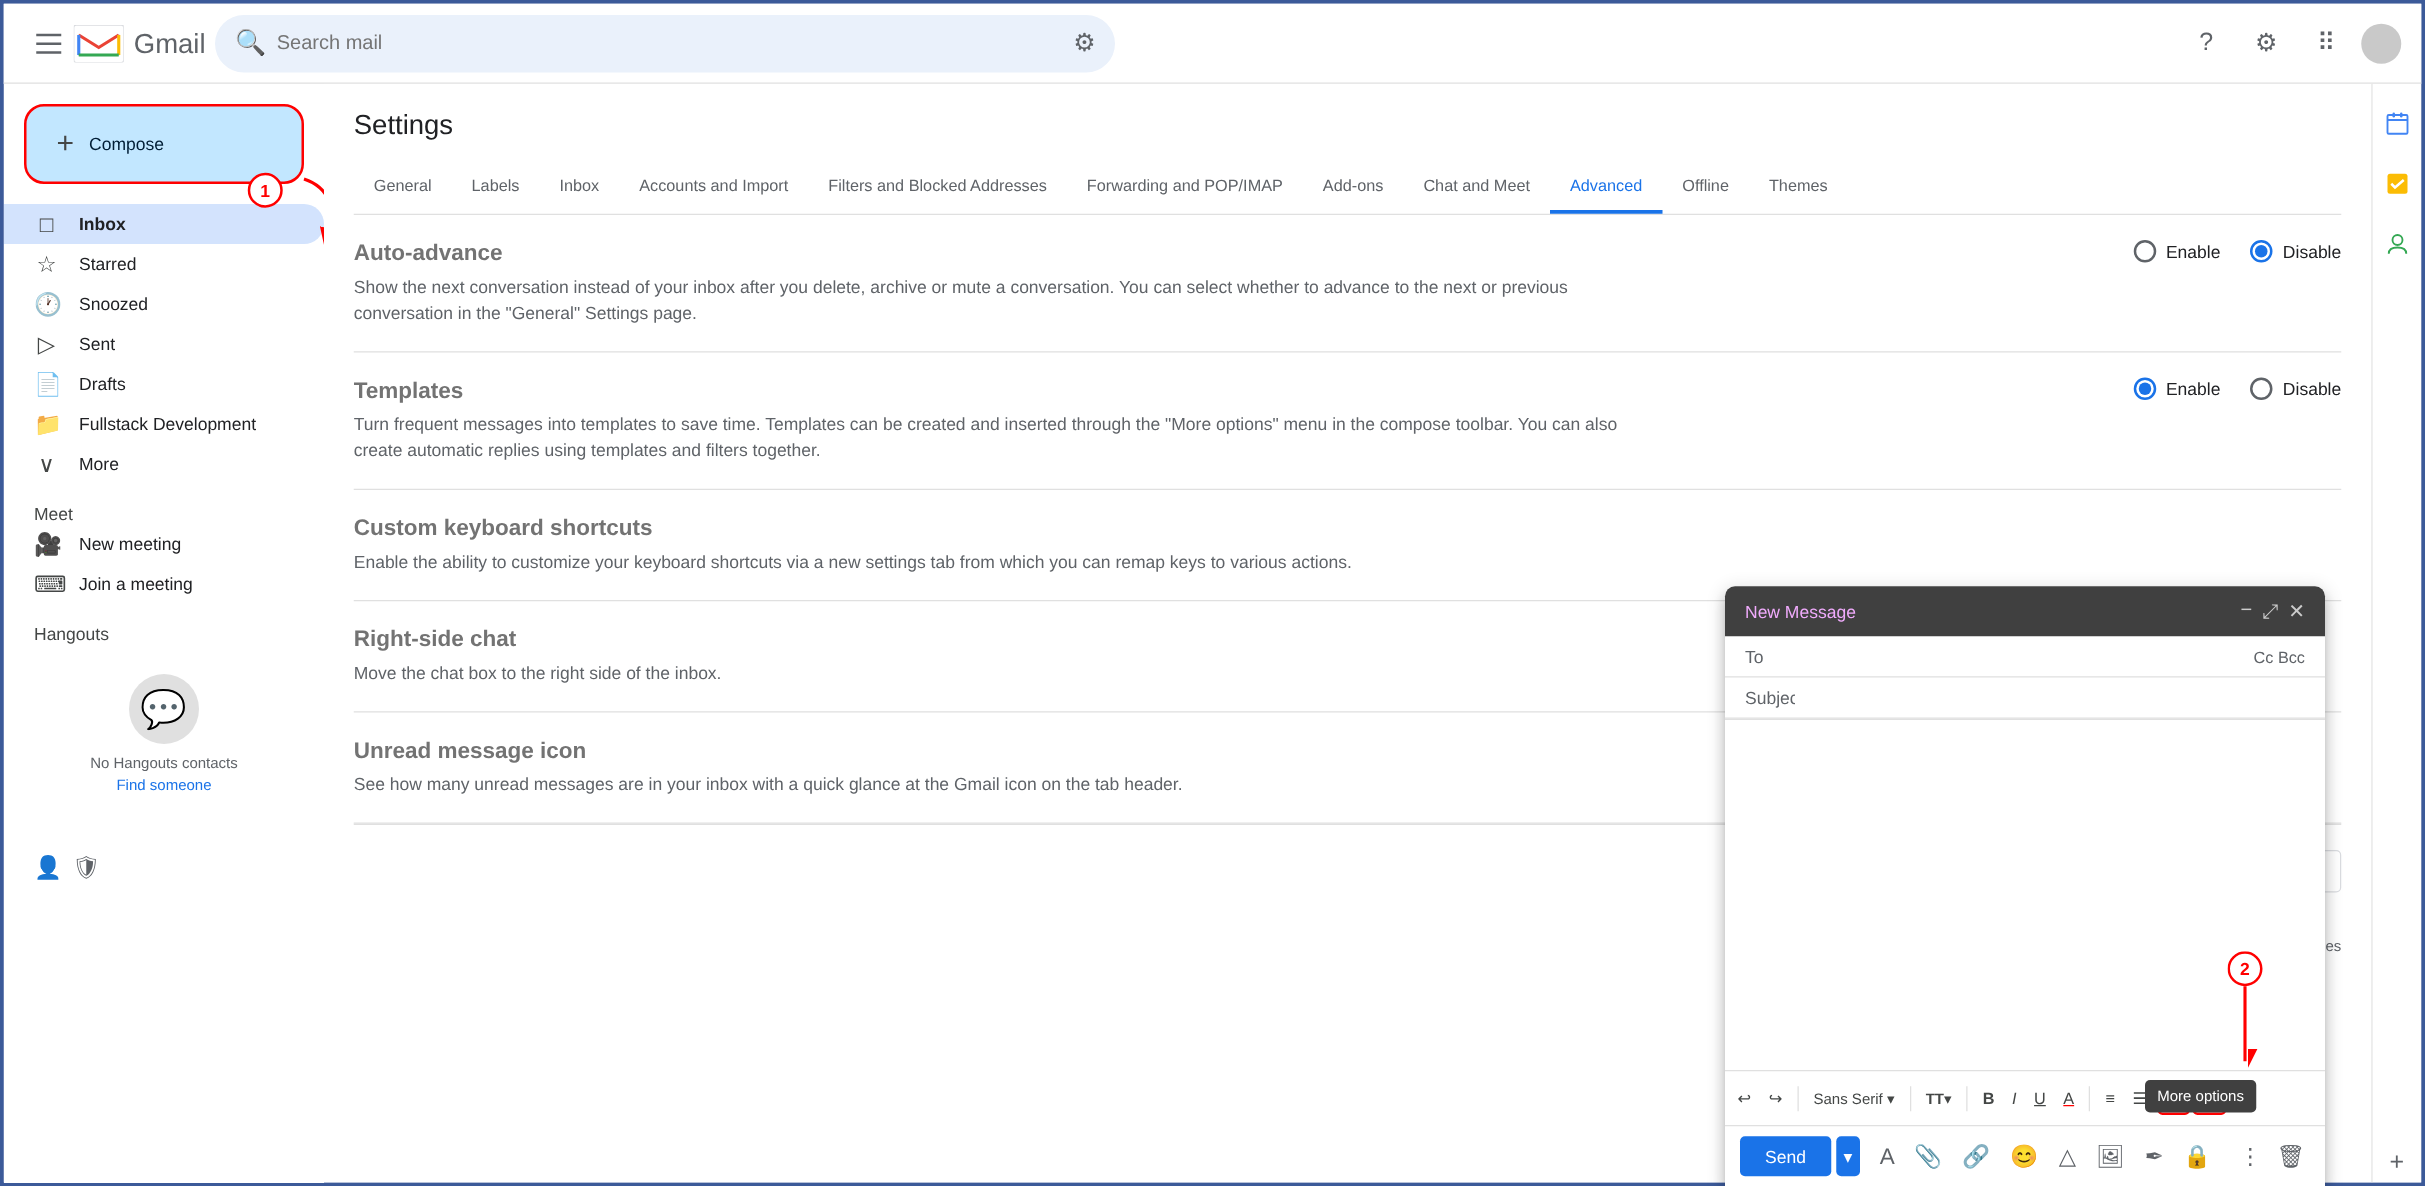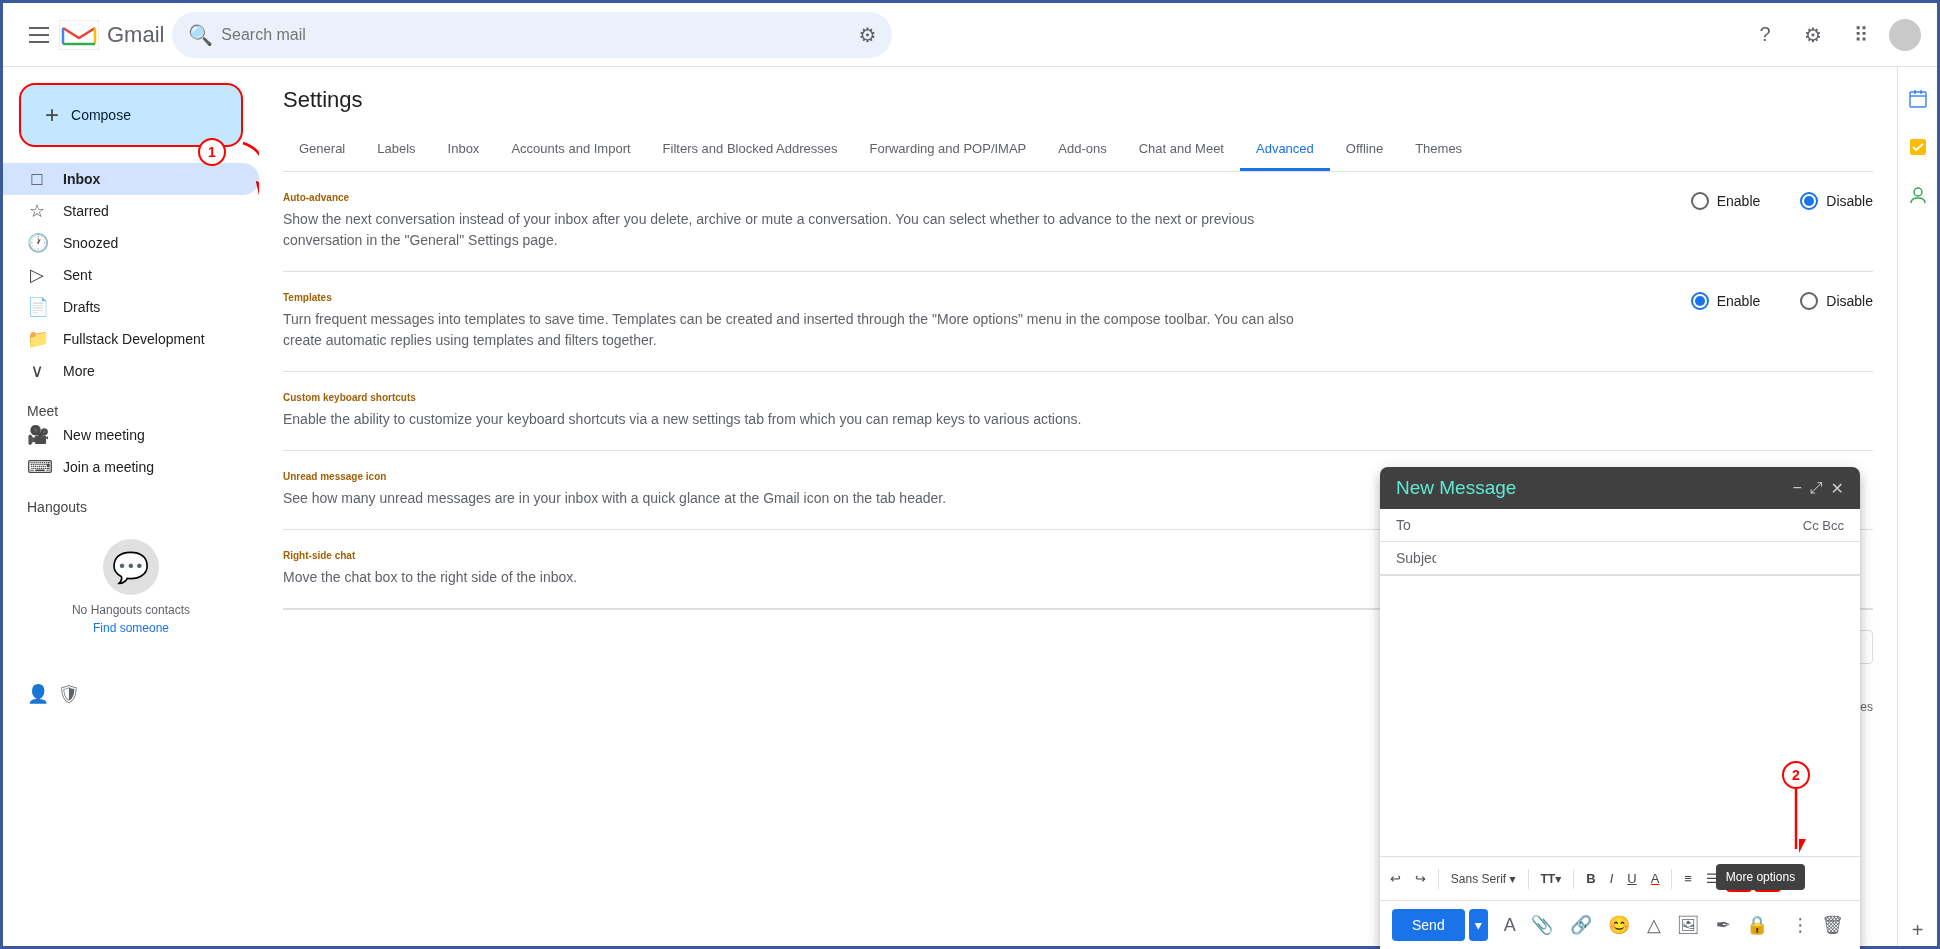--- a/index.html
+++ b/index.html
@@ -50,44 +50,44 @@
     .settings-header { padding: 20px 24px 0; }
     .settings-title { font-size: 22px; color: #202124; font-weight: 400; margin-bottom: 16px; }
     .settings-tabs { display: flex; align-items: center; border-bottom: 1px solid #e0e0e0; padding: 0; gap: 0; }
     .tab-item { padding: 12px 16px; font-size: 13px; color: #5f6368; cursor: pointer; border-bottom: 3px solid transparent; white-space: nowrap; }
     .tab-item.active { color: #1a73e8; border-bottom: 3px solid #1a73e8; font-weight: 500; }
 
     .settings-body { padding: 0 24px; }
     .setting-section { padding: 20px 0; border-bottom: 1px solid #e0e0e0; display: flex; justify-content: space-between; align-items: flex-start; }
     .setting-section:last-of-type { border-bottom: none; }
     .setting-info { flex: 1; max-width: 1050px; }
-    .setting-name { font-size: 10px; font-weight: 600; color: #a16207; margin-bottom: 6px; }
+    .setting-name { font-size: 18px; font-weight: 600; color: #737373; margin-bottom: 6px; }
     .setting-desc { font-size: 14px; color: #5f6368; line-height: 1.5; }
-    .setting-controls { display: flex; align-items: center; gap: 40px; flex-shrink: 0; padding-left: 32px; }
+    .setting-controls { display: flex; align-items: center; gap: 24px; flex-shrink: 0; padding-left: 32px; }
     .radio-group { display: flex; align-items: center; gap: 8px; font-size: 14px; color: #202124; cursor: pointer; }
     .radio-circle { width: 18px; height: 18px; border-radius: 50%; border: 2px solid #5f6368; display: flex; align-items: center; justify-content: center; flex-shrink: 0; }
     .radio-circle.checked { border-color: #1a73e8; }
     .radio-circle.checked::after { content: ''; width: 10px; height: 10px; border-radius: 50%; background: #1a73e8; }
 
     .action-row { display: flex; justify-content: flex-end; gap: 12px; padding: 20px 0; border-top: 1px solid #e0e0e0; }
     .btn-save { background: #fff; border: 1px solid #dadce0; border-radius: 4px; padding: 8px 16px; font-size: 14px; cursor: pointer; color: #202124; }
     .btn-cancel { background: #fff; border: 1px solid #dadce0; border-radius: 4px; padding: 8px 16px; font-size: 14px; cursor: pointer; color: #202124; }
 
     .footer-links { display: flex; justify-content: flex-end; gap: 8px; padding: 16px 0; font-size: 12px; color: #5f6368; }
     .footer-links span { cursor: pointer; }
     .footer-dot { color: #5f6368; }
 
     
     .right-side-icons { width: 40px; flex-shrink: 0; display: flex; flex-direction: column; align-items: center; padding-top: 16px; gap: 16px; background: #fff; border-left: 1px solid #e0e0e0; }
     .side-icon { width: 32px; height: 32px; display: flex; align-items: center; justify-content: center; cursor: pointer; color: #5f6368; font-size: 20px; position: relative; }
 
     
     .compose-overlay { position: fixed; bottom: 0; right: 80px; width: 480px; background: #fff; border-radius: 8px 8px 0 0; box-shadow: 0 8px 10px 1px rgba(0,0,0,.14),0 3px 14px 2px rgba(0,0,0,.12),0 5px 5px -3px rgba(0,0,0,.2); z-index: 100; }
     .compose-header { background: #404040; border-radius: 8px 8px 0 0; padding: 10px 16px; display: flex; align-items: center; cursor: pointer; }
-    .compose-header-title { color: #5eead4; font-size: 19px; font-weight: 500; flex: 1; }
+    .compose-header-title { color: #f0abfc; font-size: 14px; font-weight: 500; flex: 1; }
     .compose-header-icons { display: flex; gap: 8px; align-items: center; }
     .compose-header-icon { color: #ccc; font-size: 16px; cursor: pointer; }
     .compose-fields { border-bottom: 1px solid #e0e0e0; }
     .compose-field { display: flex; align-items: center; padding: 8px 16px; border-bottom: 1px solid #e0e0e0; font-size: 14px; color: #202124; }
     .compose-field-label { color: #5f6368; width: 40px; flex-shrink: 0; }
     .compose-field-input { flex: 1; border: none; outline: none; font-size: 14px; }
     .compose-field-right { margin-left: auto; color: #5f6368; font-size: 13px; cursor: pointer; }
     .compose-body { height: 280px; padding: 8px 16px; font-size: 14px; color: #202124; overflow-y: auto; }
     .compose-toolbar { border-top: 1px solid #e0e0e0; padding: 8px 4px; display: flex; align-items: center; gap: 2px; flex-wrap: wrap; }
     .toolbar-btn { padding: 4px 6px; border-radius: 4px; cursor: pointer; color: #444746; font-size: 13px; border: none; background: transparent; display: flex; align-items: center; justify-content: center; }
@@ -284,29 +284,29 @@
 
         <div class="setting-section">
           <div class="setting-info">
             <div class="setting-name">Custom keyboard shortcuts</div>
             <div class="setting-desc">Enable the ability to customize your keyboard shortcuts via a new settings tab from which you can remap keys to various actions.</div>
           </div>
         </div>
 
         <div class="setting-section">
           <div class="setting-info">
+            <div class="setting-name">Right-side chat</div>
+            <div class="setting-desc">Move the chat box to the right side of the inbox.</div>
+          </div>
+        </div>
+
+        <div class="setting-section">
+          <div class="setting-info">
             <div class="setting-name">Unread message icon</div>
             <div class="setting-desc">See how many unread messages are in your inbox with a quick glance at the Gmail icon on the tab header.</div>
-          </div>
-        </div>
-
-        <div class="setting-section">
-          <div class="setting-info">
-            <div class="setting-name">Right-side chat</div>
-            <div class="setting-desc">Move the chat box to the right side of the inbox.</div>
           </div>
         </div>
 
         <div class="action-row">
           <button class="btn-save">Save Changes</button>
           <button class="btn-cancel">Cancel</button>
         </div>
 
         <div class="footer-links">
           <span>Terms</span>

